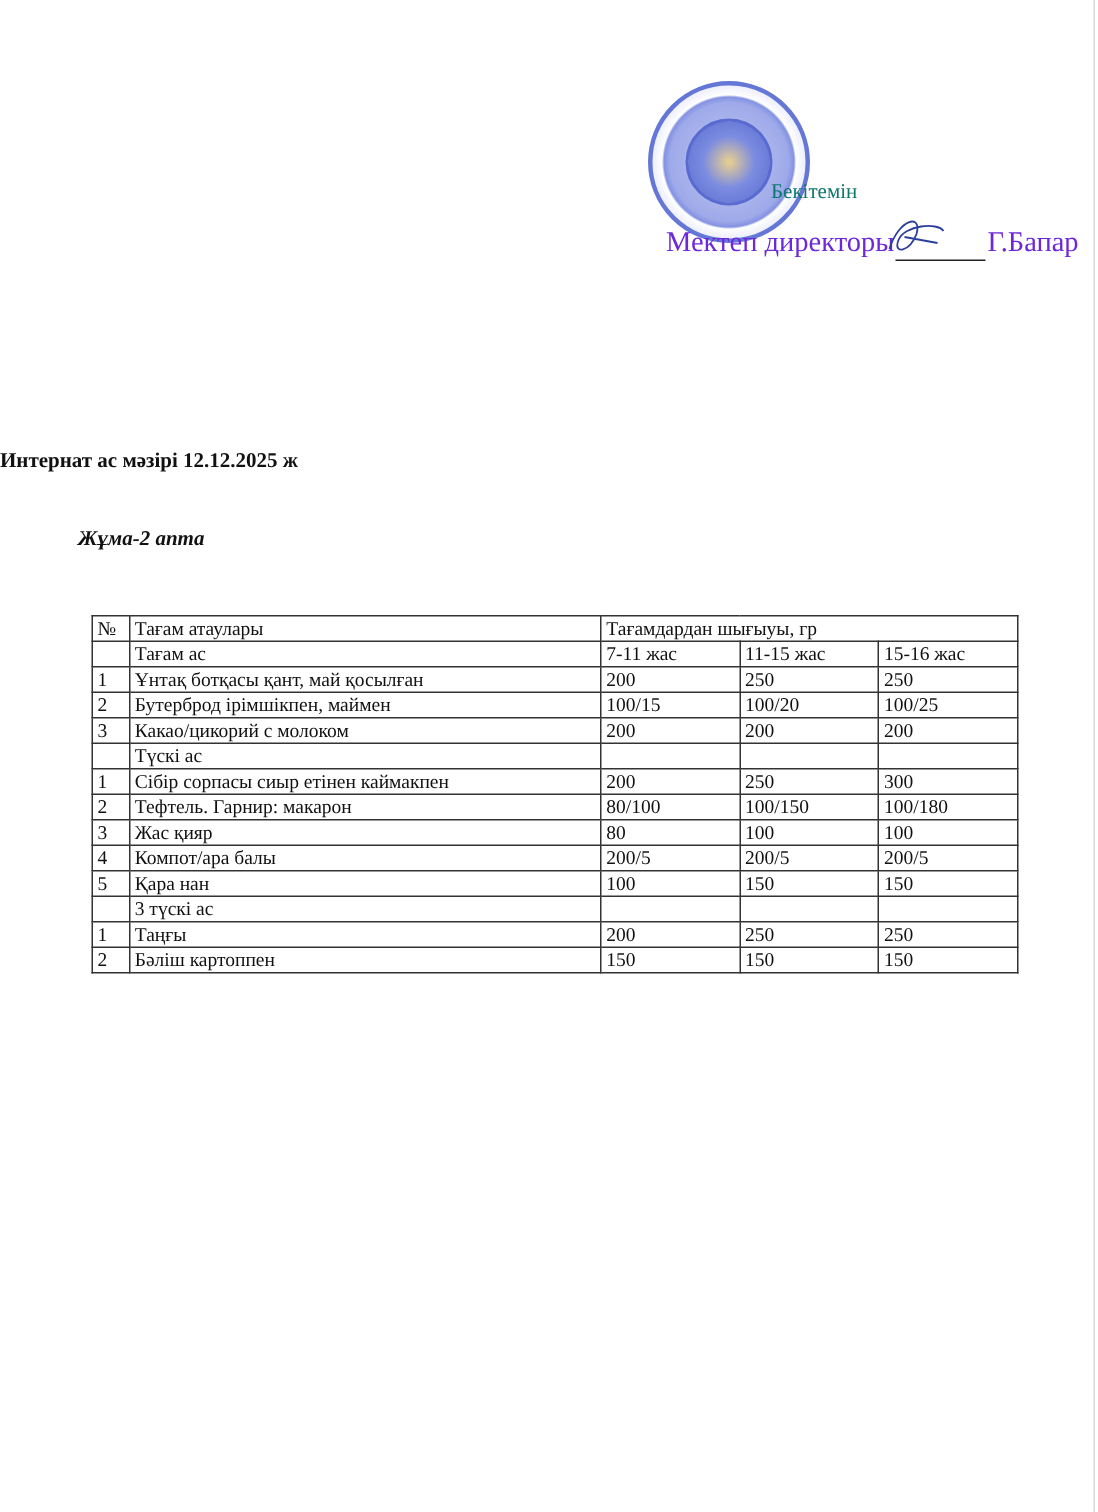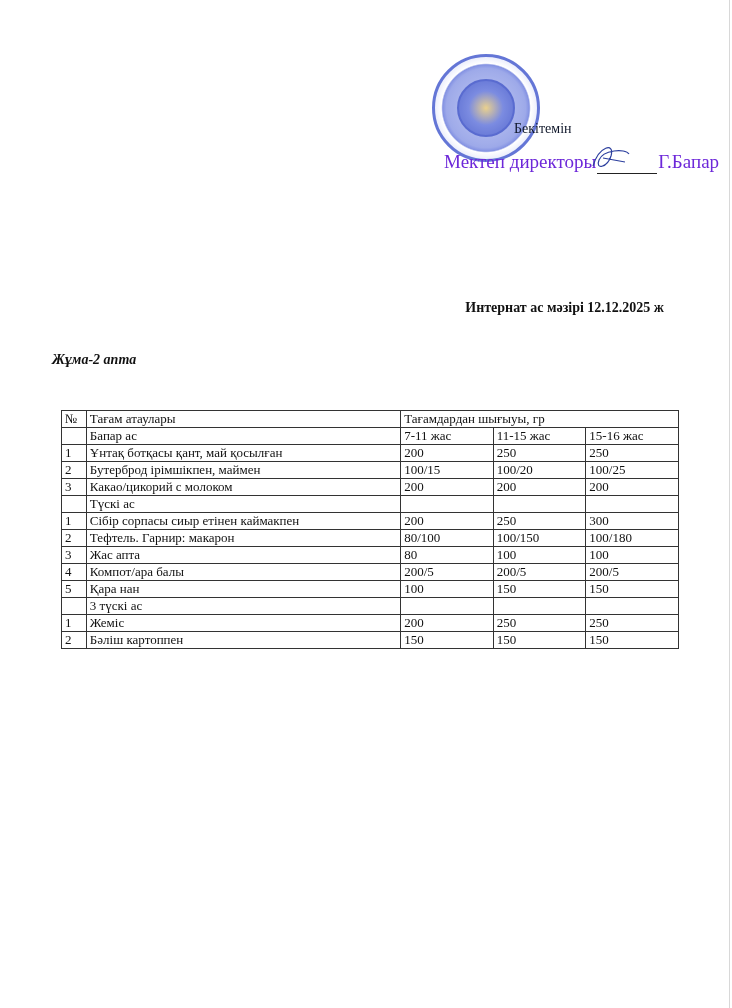--- a/index.html
+++ b/index.html
@@ -10,25 +10,25 @@
   .edge-right { position: absolute; right: 2px; top: 0; width: 1px; height: 1008px; background: #d8d8d8; }
   .stamp {
     position: absolute; left: 432px; top: 54px; width: 108px; height: 108px; border-radius: 50%;
     border: 3px solid #4a5fd0; box-sizing: border-box; background: radial-gradient(circle, #b9c3f0 0%, #8d9be6 55%, #6f80de 60%, #ffffff 62%, #dfe3fa 75%, #8f9de6 100%);
     opacity: 0.85;
   }
   .stamp-inner {
     position: absolute; left: 22px; top: 22px; width: 58px; height: 58px; border-radius: 50%;
     border: 2px solid #3d52c8; box-sizing: border-box; background: radial-gradient(circle, #e7c97a 0%, #6578dc 45%, #3d52c8 100%);
   }
-  .approve { position: absolute; left: 514px; top: 121px; font-size: 14px; color: #0f172a; }
+  .approve { position: absolute; left: 514px; top: 121px; font-size: 14px; color: #0f766e; }
   .director { position: absolute; left: 444px; top: 151px; font-size: 19px; color: #6d28d9; }
   .sig-line { display: inline-block; width: 60px; border-bottom: 1px solid #222; margin: 0 1px; position: relative; }
   .signature { position: absolute; left: 585px; top: 140px; width: 50px; height: 34px; }
-  .title { position: absolute; left: 0; width: 664px; top: 300px; text-align: right; font-weight: bold; font-size: 14px; }
+  .title { position: absolute; left: 0; width: 664px; top: 300px; text-align: left; font-weight: bold; font-size: 14px; }
   .subtitle { position: absolute; left: 52px; top: 352px; font-weight: bold; font-size: 14px; font-style: italic; }
   table.menu {
     position: absolute; left: 61px; top: 410px; width: 618px; border-collapse: collapse; font-size: 13px;
   }
   table.menu td { border: 1px solid #333; padding: 0 3px; height: 16px; line-height: 16px; vertical-align: bottom; }
   td.num { width: 18px; padding: 0 2px; }
   td.name { width: 315px; }
   td.val { width: 87px; }
   .bold { font-weight: normal; }
 </style>
@@ -54,21 +54,21 @@
 
 <table class="menu">
   <tbody id="menu-body">
     <tr>
       <td class="num">№</td>
       <td class="name bold">Тағам атаулары</td>
       <td class="bold" colspan="3">Тағамдардан шығыуы, гр</td>
     </tr>
   <tr>
         <td class="num"></td>
-        <td class="name bold">Бапар ас</td>
+        <td class="name bold">Тағам ас</td>
         <td class="val bold">7-11 жас</td>
         <td class="val bold">11-15 жас</td>
         <td class="val bold">15-16 жас</td>
       </tr>
       <tr>
         <td class="num">1</td>
         <td class="name">Ұнтақ ботқасы қант, май қосылған</td>
         <td class="val">200</td>
         <td class="val">250</td>
         <td class="val">250</td>
@@ -103,21 +103,21 @@
       </tr>
       <tr>
         <td class="num">2</td>
         <td class="name">Тефтель. Гарнир: макарон</td>
         <td class="val">80/100</td>
         <td class="val">100/150</td>
         <td class="val">100/180</td>
       </tr>
       <tr>
         <td class="num">3</td>
-        <td class="name">Жас апта</td>
+        <td class="name">Жас қияр</td>
         <td class="val">80</td>
         <td class="val">100</td>
         <td class="val">100</td>
       </tr>
       <tr>
         <td class="num">4</td>
         <td class="name">Компот/ара балы</td>
         <td class="val">200/5</td>
         <td class="val">200/5</td>
         <td class="val">200/5</td>
@@ -131,21 +131,21 @@
       </tr>
       <tr>
         <td class="num"></td>
         <td class="name">3 түскі ас</td>
         <td class="val"></td>
         <td class="val"></td>
         <td class="val"></td>
       </tr>
       <tr>
         <td class="num">1</td>
-        <td class="name">Жеміс</td>
+        <td class="name">Таңғы</td>
         <td class="val">200</td>
         <td class="val">250</td>
         <td class="val">250</td>
       </tr>
       <tr>
         <td class="num">2</td>
         <td class="name">Бәліш картоппен</td>
         <td class="val">150</td>
         <td class="val">150</td>
         <td class="val">150</td>

